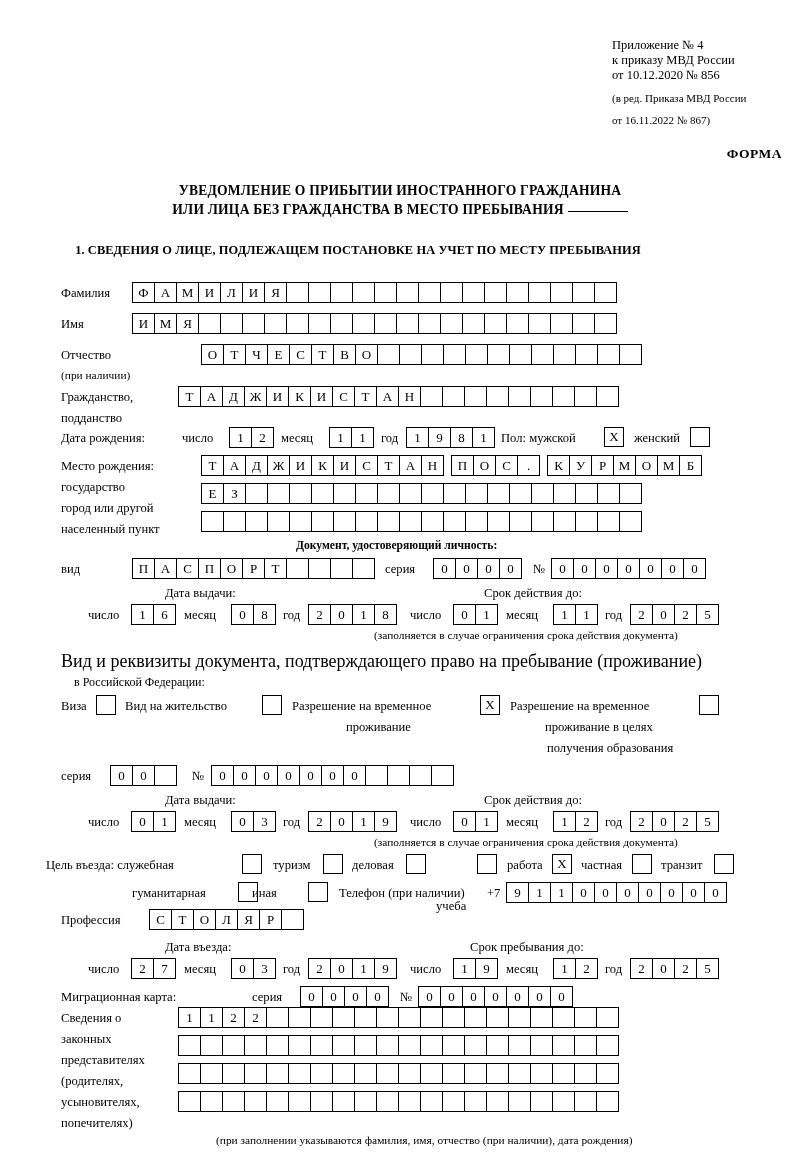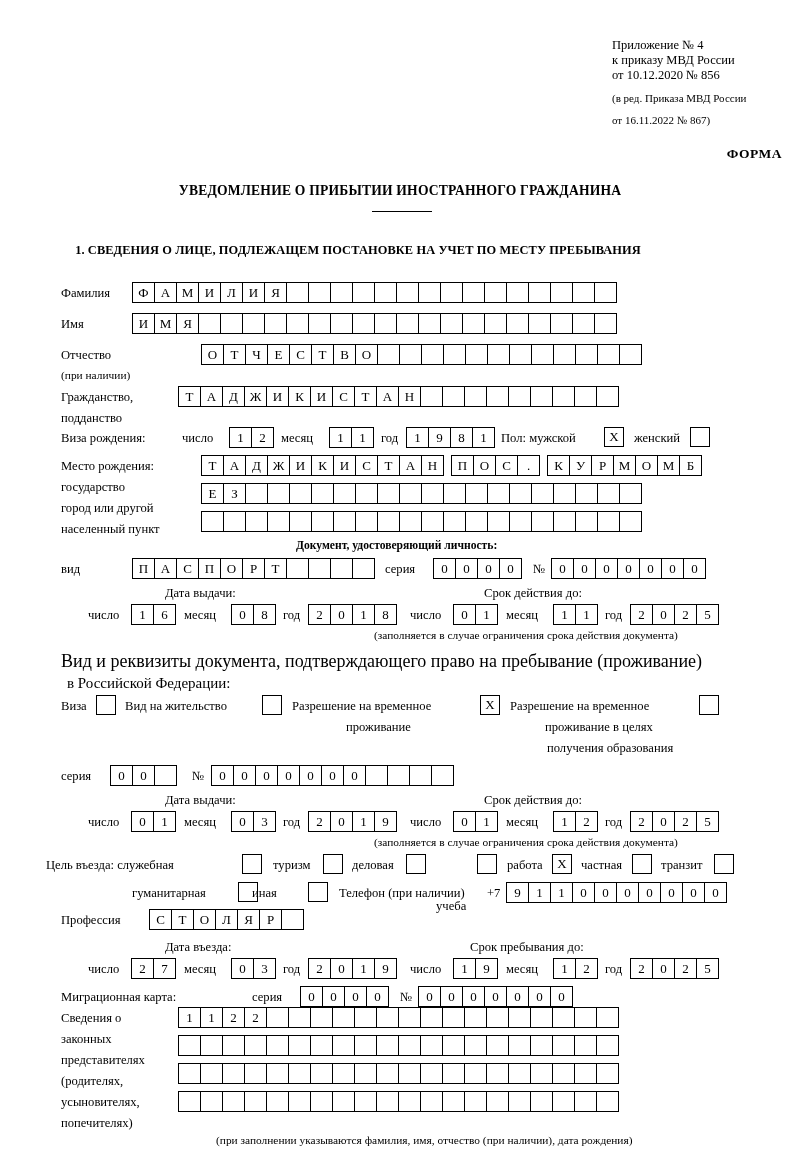--- a/index.html
+++ b/index.html
@@ -70,21 +70,21 @@
     <div>Приложение № 4</div>
     <div>к приказу МВД России</div>
     <div>от 10.12.2020 № 856</div>
     <div class="sm">(в ред. Приказа МВД России</div>
     <div class="sm">от 16.11.2022 № 867)</div>
   </div>
   <div class="forma">ФОРМА</div>
 
   <div class="title">
     <div>УВЕДОМЛЕНИЕ О ПРИБЫТИИ ИНОСТРАННОГО ГРАЖДАНИНА</div>
-    <div><span class="uline"></span></div>
+    <div><span>ИЛИ ЛИЦА БЕЗ ГРАЖДАНСТВА В МЕСТО ПРЕБЫВАНИЯ</span><span class="uline"></span></div>
   </div>
   <div class="section1">1. СВЕДЕНИЯ О ЛИЦЕ, ПОДЛЕЖАЩЕМ ПОСТАНОВКЕ НА УЧЕТ ПО МЕСТУ ПРЕБЫВАНИЯ</div>
 
   <div class="lbl" style="left:61px;top:286px;">Фамилия</div>
   <div class="cells" id="row-surname" style="left:132px;top:282px;">
       <div class="cell">Ф</div>
       <div class="cell">А</div>
       <div class="cell">М</div>
       <div class="cell">И</div>
       <div class="cell">Л</div>
@@ -176,21 +176,21 @@
       <div class="cell"></div>
       <div class="cell"></div>
       <div class="cell"></div>
       <div class="cell"></div>
       <div class="cell"></div>
       <div class="cell"></div>
       <div class="cell"></div>
       <div class="cell"></div>
     </div>
 
-  <div class="lbl" style="left:61px;top:431px;">Виза рождения:</div>
+  <div class="lbl" style="left:61px;top:431px;">Дата рождения:</div>
   <div class="lbl" style="left:182px;top:431px;">число</div>
   <div class="cells" id="row-birth-day" style="left:229px;top:427px;">
       <div class="cell">1</div>
       <div class="cell">2</div>
     </div>
   <div class="lbl" style="left:281px;top:431px;">месяц</div>
   <div class="cells" id="row-birth-month" style="left:329px;top:427px;">
       <div class="cell">1</div>
       <div class="cell">1</div>
     </div>
@@ -347,21 +347,21 @@
   <div class="lbl" style="left:605px;top:608px;">год</div>
   <div class="cells" id="row-doc-vyear" style="left:630px;top:604px;">
       <div class="cell">2</div>
       <div class="cell">0</div>
       <div class="cell">2</div>
       <div class="cell">5</div>
     </div>
   <div class="lbl sm" style="left:374px;top:629px;">(заполняется в случае ограничения срока действия документа)</div>
 
   <div class="lbl" style="left:61px;top:651px;font-size:18px;">Вид и реквизиты документа, подтверждающего право на пребывание (проживание)</div>
-  <div class="lbl" style="left:67px;top:675px;font-size:15px;">в Российской Федерации:</div>
+  <div class="lbl" style="left:74px;top:675px;font-size:12px;">в Российской Федерации:</div>
 
   <div class="lbl" style="left:61px;top:699px;">Виза</div>
   <div class="box" style="left:96px;top:695px;"></div>
   <div class="lbl" style="left:125px;top:699px;">Вид на жительство</div>
   <div class="box" style="left:262px;top:695px;"></div>
   <div class="lbl" style="left:292px;top:699px;">Разрешение на временное</div>
   <div class="lbl" style="left:346px;top:720px;">проживание</div>
   <div class="box" style="left:480px;top:695px;">Х</div>
   <div class="lbl" style="left:510px;top:699px;">Разрешение на временное</div>
   <div class="lbl" style="left:545px;top:720px;">проживание в целях</div>

